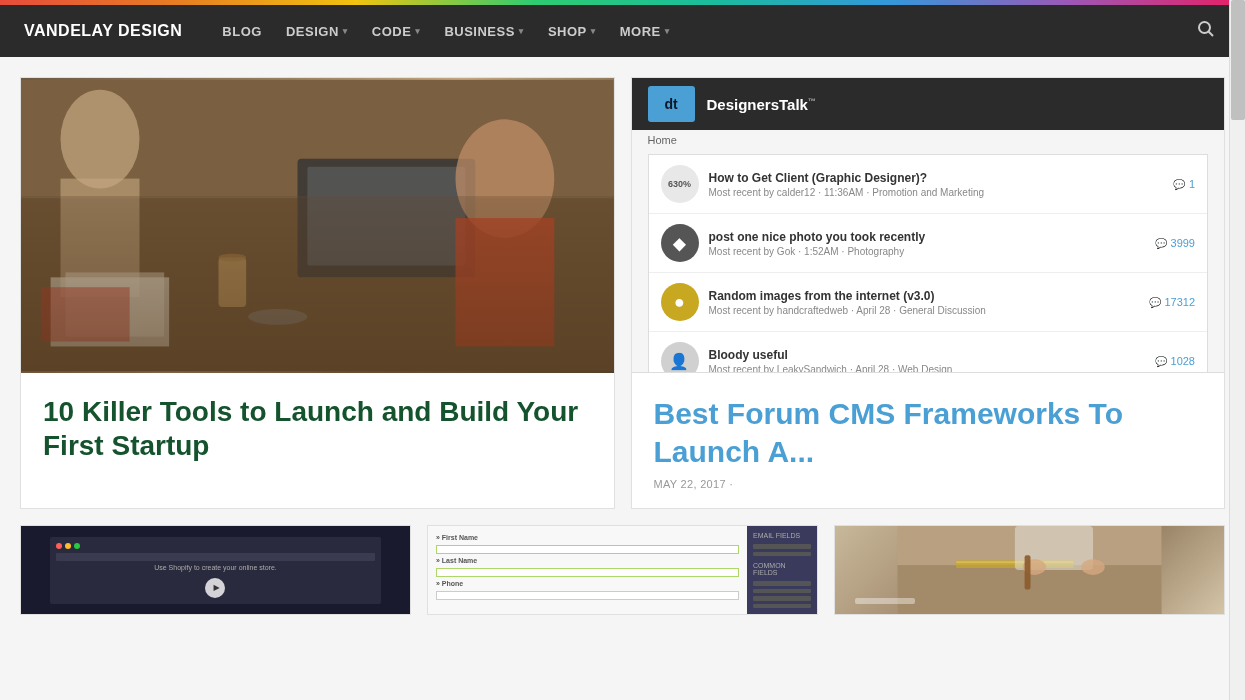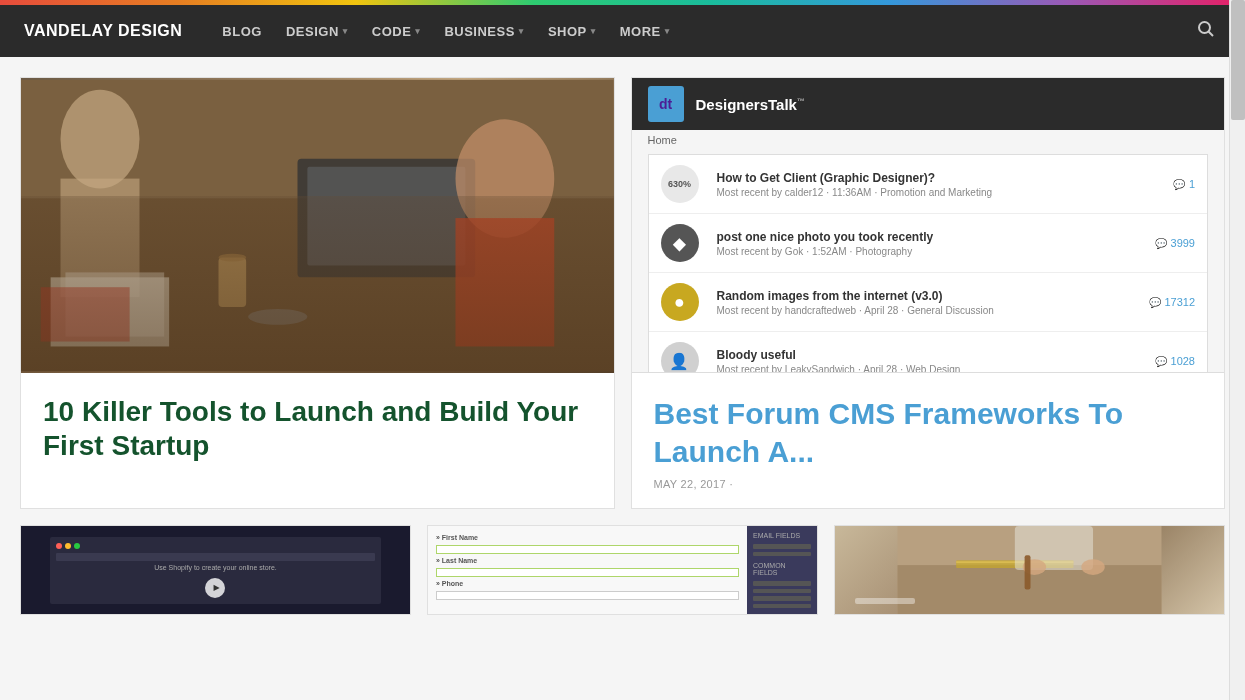--- a/index.html
+++ b/index.html
@@ -122,28 +122,28 @@
     }
     .forum-header {
       background: #2b2b2b;
       height: 52px;
       display: flex;
       align-items: center;
       padding: 0 16px;
       gap: 12px;
     }
     .forum-logo-square {
-      width: 36px;
+      width: 47px;
       height: 36px;
       background: #4a9fd4;
       border-radius: 3px;
       display: flex;
       align-items: center;
       justify-content: center;
-      color: #4c1d95;
+      color: #0f172a;
       font-size: 14px;
       font-weight: bold;
     }
     .forum-brand-name {
       color: white;
       font-size: 15px;
       font-weight: bold;
     }
     .forum-body {
       background: #f5f5f5;
@@ -156,21 +156,21 @@
     }
     .forum-list {
       background: white;
       border: 1px solid #ddd;
     }
     .forum-item {
       display: flex;
       align-items: center;
       padding: 10px 12px;
       border-bottom: 1px solid #eee;
-      gap: 18px;
+      gap: 10px;
     }
     .forum-item:last-child { border-bottom: none; }
     .forum-avatar {
       width: 38px;
       height: 38px;
       border-radius: 50%;
       flex-shrink: 0;
       display: flex;
       align-items: center;
       justify-content: center;

